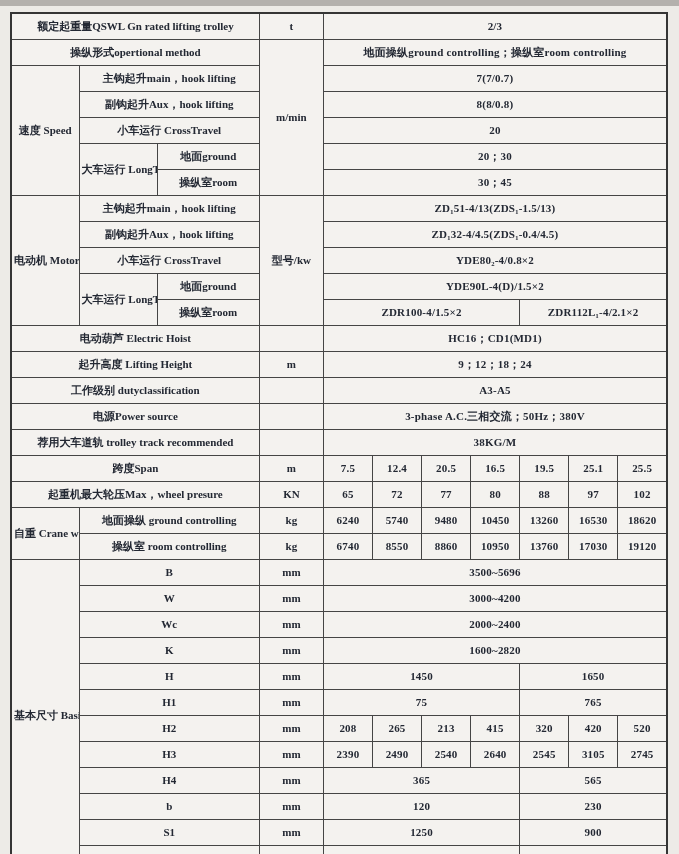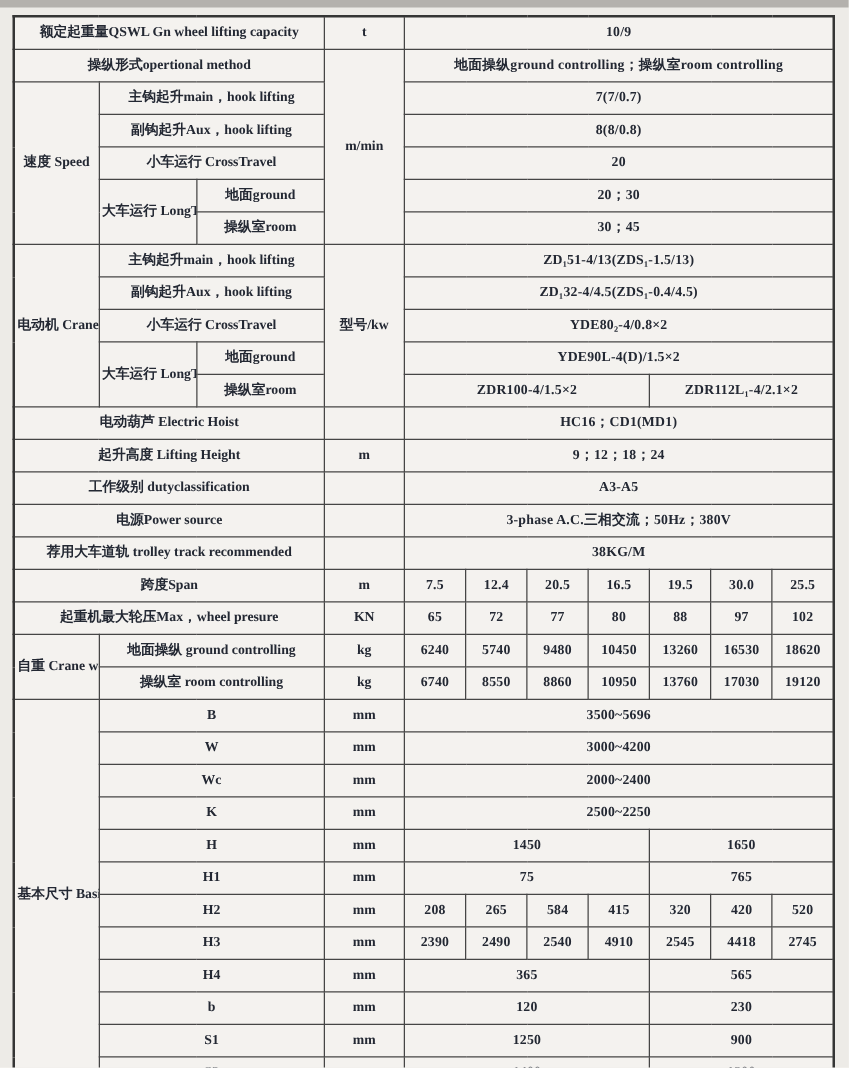--- a/index.html
+++ b/index.html
@@ -52,23 +52,23 @@
       <col style="width:49px">
       <col style="width:49px">
       <col style="width:49px">
     <col style="width:49px">
       <col style="width:49px">
       <col style="width:49px">
   </colgroup>
 
   <tbody>
       <tr>
-    <td colspan="3" class="lbl">额定起重量QSWL Gn wheel lifting capacity</td>
+    <td colspan="3" class="lbl">额定起重量QSWL Gn rated lifting trolley</td>
     <td class="u">t</td>
-    <td colspan="7" class="val">10/9</td>
+    <td colspan="7" class="val">2/3</td>
   </tr>
 
   <tr>
     <td colspan="3" class="lbl">操纵形式opertional method</td>
     <td rowspan="6" class="u">m/min</td>
     <td colspan="7" class="val">地面操纵ground controlling；操纵室room controlling</td>
   </tr>
 
   <tr>
     <td rowspan="5" class="stack">速度
@@ -90,21 +90,21 @@
     <td class="lbl">地面ground</td>
     <td colspan="7" class="val">20；30</td>
   </tr>
   <tr>
     <td class="lbl">操纵室room</td>
     <td colspan="7" class="val">30；45</td>
   </tr>
 
   <tr>
     <td rowspan="5" class="stack">电动机
-Crane</td>
+Motor</td>
     <td colspan="2" class="lbl">主钩起升main，hook lifting</td>
     <td rowspan="5" class="u">型号/kw</td>
     <td colspan="7" class="val">ZD₁51-4/13(ZDS₁-1.5/13)</td>
   </tr>
   <tr>
     <td colspan="2" class="lbl">副钩起升Aux，hook lifting</td>
     <td colspan="7" class="val">ZD₁32-4/4.5(ZDS₁-0.4/4.5)</td>
   </tr>
   <tr>
     <td colspan="2" class="lbl">小车运行 CrossTravel</td>
@@ -153,21 +153,21 @@
   </tr>
 
   <tr>
     <td colspan="3" class="lbl">跨度Span</td>
     <td class="u">m</td>
     <td class="val">7.5</td>
     <td class="val">12.4</td>
     <td class="val">20.5</td>
     <td class="val">16.5</td>
     <td class="val">19.5</td>
-    <td class="val">30.0</td>
+    <td class="val">25.1</td>
     <td class="val">25.5</td>
   </tr>
 
   <tr>
     <td colspan="3" class="lbl">起重机最大轮压Max，wheel presure</td>
     <td class="u">KN</td>
     <td class="val">65</td>
     <td class="val">72</td>
     <td class="val">77</td>
     <td class="val">80</td>
@@ -216,54 +216,54 @@
     <td colspan="7" class="val">3000~4200</td>
   </tr>
   <tr>
     <td colspan="2" class="lbl">Wc</td>
     <td class="u">mm</td>
     <td colspan="7" class="val">2000~2400</td>
   </tr>
   <tr>
     <td colspan="2" class="lbl">K</td>
     <td class="u">mm</td>
-    <td colspan="7" class="val">2500~2250</td>
+    <td colspan="7" class="val">1600~2820</td>
   </tr>
   <tr>
     <td colspan="2" class="lbl">H</td>
     <td class="u">mm</td>
     <td colspan="4" class="val">1450</td>
     <td colspan="3" class="val">1650</td>
   </tr>
   <tr>
     <td colspan="2" class="lbl">H1</td>
     <td class="u">mm</td>
     <td colspan="4" class="val">75</td>
     <td colspan="3" class="val">765</td>
   </tr>
   <tr>
     <td colspan="2" class="lbl">H2</td>
     <td class="u">mm</td>
     <td class="val">208</td>
     <td class="val">265</td>
-    <td class="val">584</td>
+    <td class="val">213</td>
     <td class="val">415</td>
     <td class="val">320</td>
     <td class="val">420</td>
     <td class="val">520</td>
   </tr>
   <tr>
     <td colspan="2" class="lbl">H3</td>
     <td class="u">mm</td>
     <td class="val">2390</td>
     <td class="val">2490</td>
     <td class="val">2540</td>
-    <td class="val">4910</td>
+    <td class="val">2640</td>
     <td class="val">2545</td>
-    <td class="val">4418</td>
+    <td class="val">3105</td>
     <td class="val">2745</td>
   </tr>
   <tr>
     <td colspan="2" class="lbl">H4</td>
     <td class="u">mm</td>
     <td colspan="4" class="val">365</td>
     <td colspan="3" class="val">565</td>
   </tr>
   <tr>
     <td colspan="2" class="lbl">b</td>

